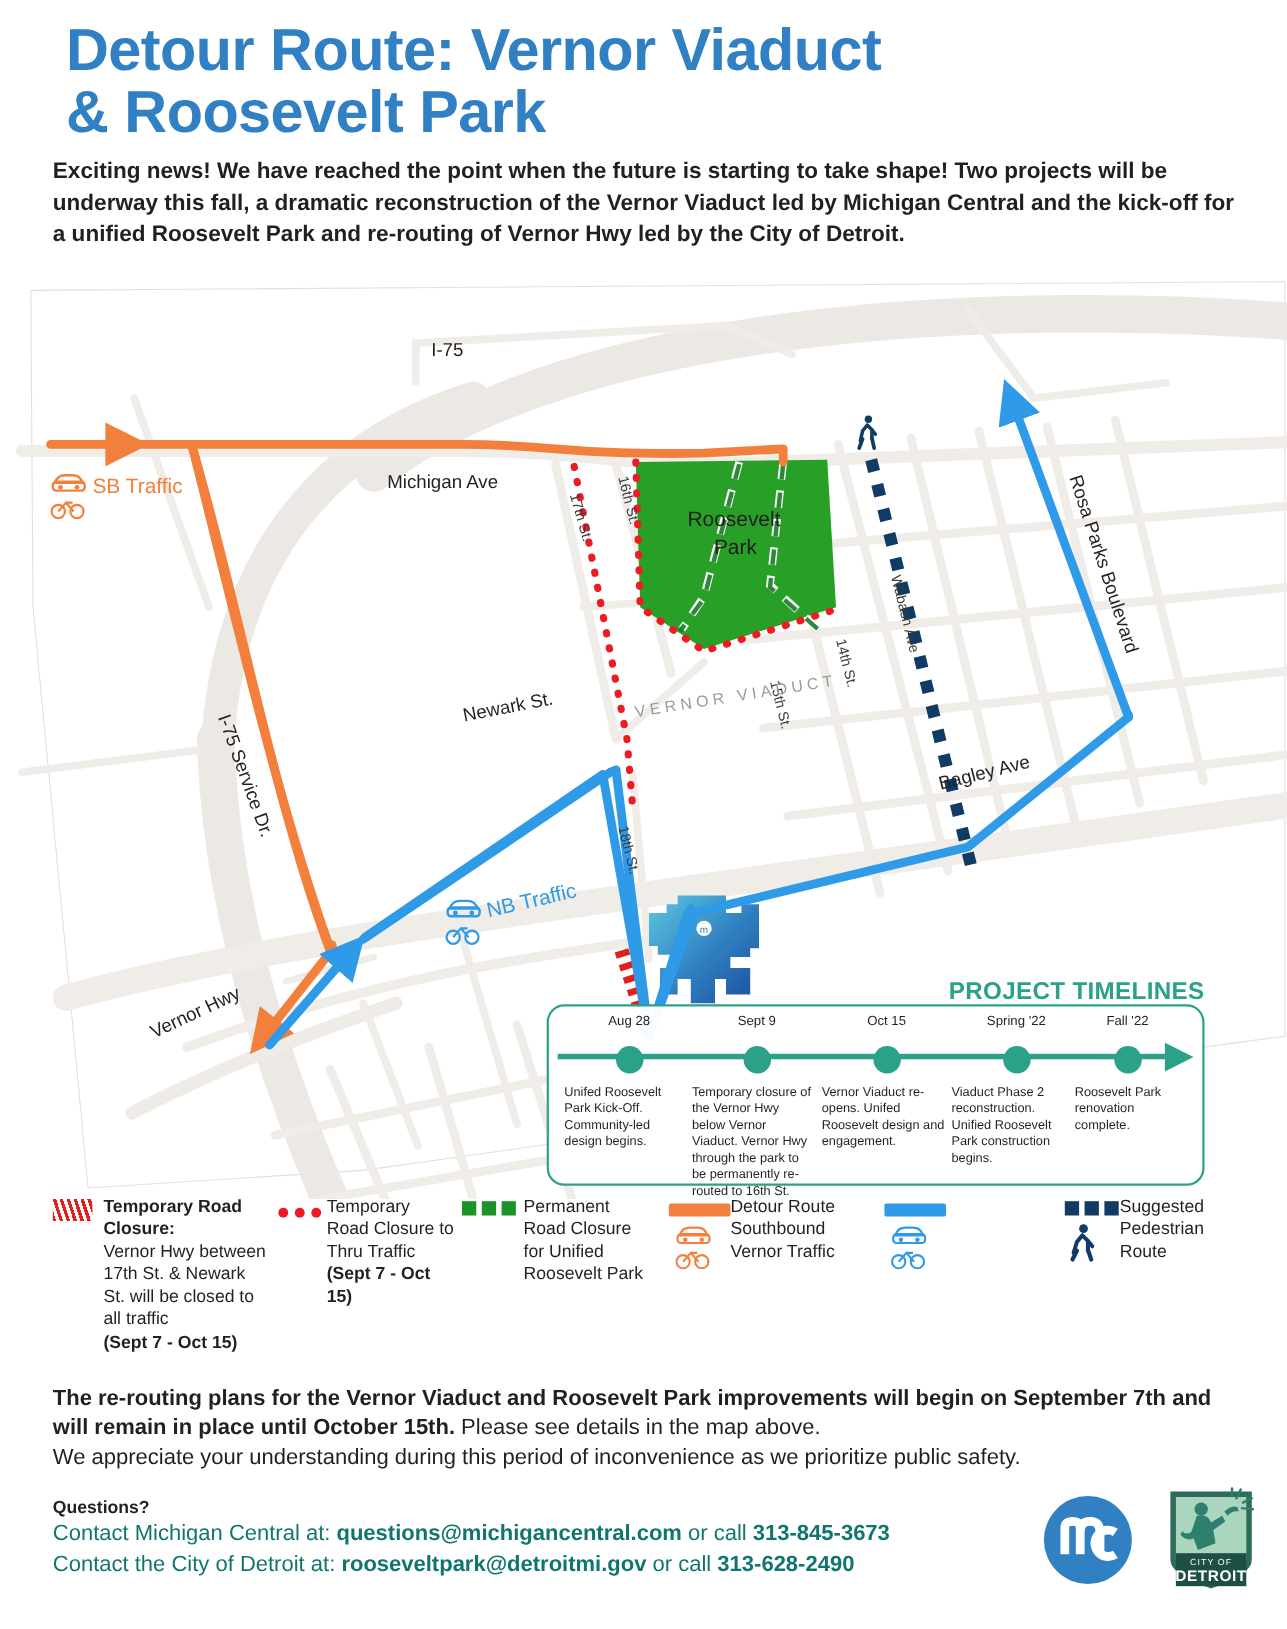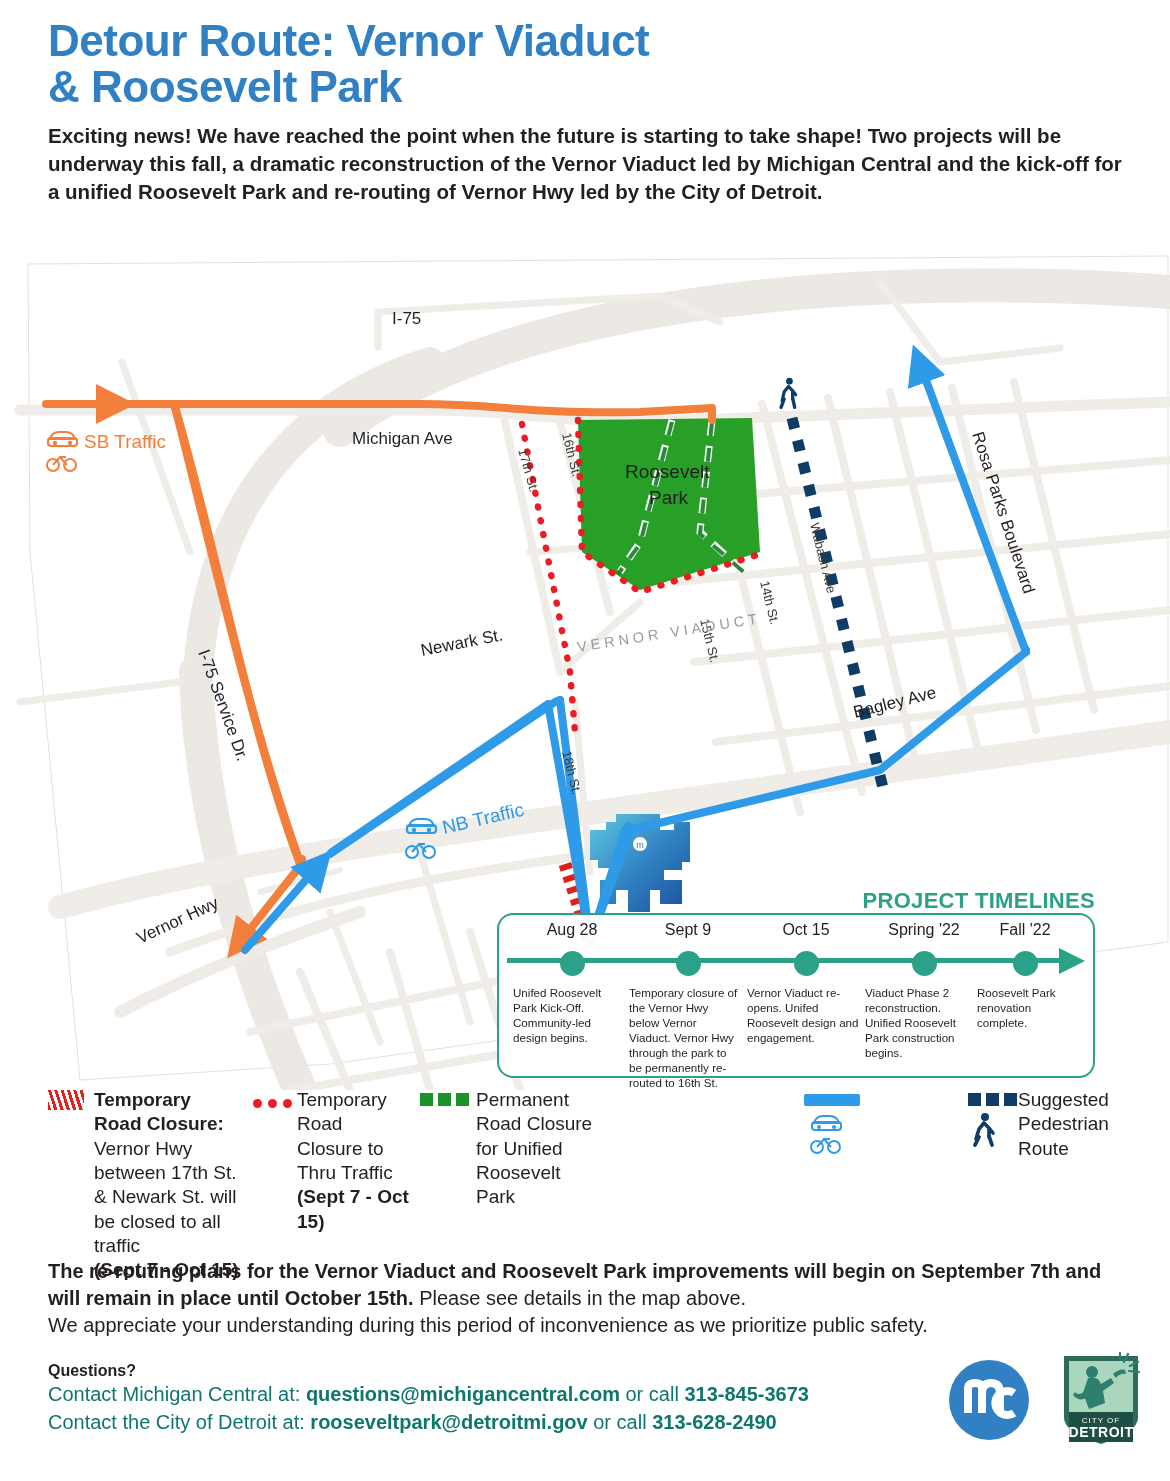--- a/index.html
+++ b/index.html
@@ -10,26 +10,26 @@
     background: #ffffff;
     font-family: "Liberation Sans", sans-serif;
     color: #231f20;
     overflow: hidden;
     position: relative;
   }
 
   
   #header { padding: 18px 40px 0 48px; }
   #page-title {
-    font-size: 44px;
+    font-size: 54px;
     line-height: 1.04;
     font-weight: bold;
     color: #3180c4;
     letter-spacing: -0.5px;
-    margin: 0 0 12px 0;
+    margin: 0 0 12px 12px;
     max-width: 1000px;
   }
   #intro {
     font-size: 20.5px;
     line-height: 1.38;
     font-weight: bold;
     color: #231f20;
     max-width: 1090px;
     margin: 0;
   }
@@ -84,21 +84,21 @@
     border-bottom: 13px solid transparent;
     border-left: 26px solid #2ba189;
   }
   .tl-col {
     position: absolute;
     top: 6px;
     width: 118px;
   }
   .tl-date {
     text-align: center;
-    font-size: 16px;
+    font-size: 12px;
     color: #231f20;
     height: 24px;
   }
   .tl-dot {
     width: 25px; height: 25px; border-radius: 50%;
     background: #2ba189; margin: 6px auto 0 auto;
   }
   .tl-desc {
     margin-top: 9px;
     font-size: 11.6px;
@@ -107,21 +107,21 @@
     padding-right: 6px;
   }
 
   
   #legend {
     position: absolute;
     left: 48px; top: 1088px;
     width: 1090px; height: 155px;
   }
   .lg-item { position: absolute; }
-  .lg-txt { font-size: 19px; line-height: 1.28; color:#231f20; }
+  .lg-txt { font-size: 16px; line-height: 1.28; color:#231f20; }
   .lg-txt b { font-weight: bold; }
   .lg-swatch { position:absolute; }
 
   .sw-hatch-red {
     width: 36px; height: 20px;
     background: repeating-linear-gradient(72deg, #e0201b 0px, #e0201b 3px, #ffffff 3px, #ffffff 6px);
   }
   .dot-red { width:9px;height:9px;border-radius:50%;background:#ed1c24;display:inline-block;margin-right:6px; }
   .sq-green { width:13px;height:13px;background:#1a9428;display:inline-block;margin-right:5px; }
   .bar-orange { width:56px;height:12px;background:#f2803c;border-radius:2px; }
@@ -389,20 +389,37 @@
     <div class="lg-txt" style="margin-left:44px;"><b>(Sept 7 - Oct 15)</b></div>
   </div>
 
   <div class="lg-item" style="left:372px; top:0; width:175px;">
     <div class="lg-swatch" style="left:0; top:4px;">
       <span class="sq-green"></span><span class="sq-green"></span><span class="sq-green" style="margin-right:0"></span>
     </div>
     <div class="lg-txt" style="margin-left:56px;">Permanent Road Closure for Unified Roosevelt Park</div>
   </div>
 
+  <div class="lg-item" style="left:560px; top:0; width:180px;">
+    <div class="lg-swatch bar-orange" style="left:0; top:6px;"></div>
+    <svg style="position:absolute; left:6px; top:24px;" width="40" height="46">
+      <g transform="translate(2,2)">
+        <path d="M2,9 q2,-7 9,-7 h7 q7,0 9,7 z" fill="none" stroke="#f2803c" stroke-width="2"></path>
+        <rect x="0" y="8" width="29" height="8" rx="3" fill="none" stroke="#f2803c" stroke-width="2"></rect>
+        <circle cx="7" cy="13" r="2" fill="#f2803c"></circle>
+          <circle cx="22" cy="13" r="2" fill="#f2803c"></circle>
+      </g>
+      <g transform="translate(0,22)">
+        <circle cx="7" cy="13" r="6" fill="none" stroke="#f2803c" stroke-width="1.9"></circle>
+        <circle cx="24" cy="13" r="6" fill="none" stroke="#f2803c" stroke-width="1.9"></circle>
+        <path d="M7,13 L14,5 L21,13 M14,5 L20,5" stroke="#f2803c" stroke-width="1.9" fill="none"></path>
+      </g>
+    </svg>
+    <div class="lg-txt" style="margin-left:56px;">Detour Route Southbound Vernor Traffic</div>
+  </div>
 
   <div class="lg-item" style="left:756px; top:0; width:180px;">
     <div class="lg-swatch bar-blue" style="left:0; top:6px;"></div>
     <svg style="position:absolute; left:6px; top:24px;" width="40" height="46">
       <g transform="translate(2,2)">
         <path d="M2,9 q2,-7 9,-7 h7 q7,0 9,7 z" fill="none" stroke="#2e9ae8" stroke-width="2"></path>
         <rect x="0" y="8" width="29" height="8" rx="3" fill="none" stroke="#2e9ae8" stroke-width="2"></rect>
         <circle cx="7" cy="13" r="2" fill="#2e9ae8"></circle>
           <circle cx="22" cy="13" r="2" fill="#2e9ae8"></circle>
       </g>

